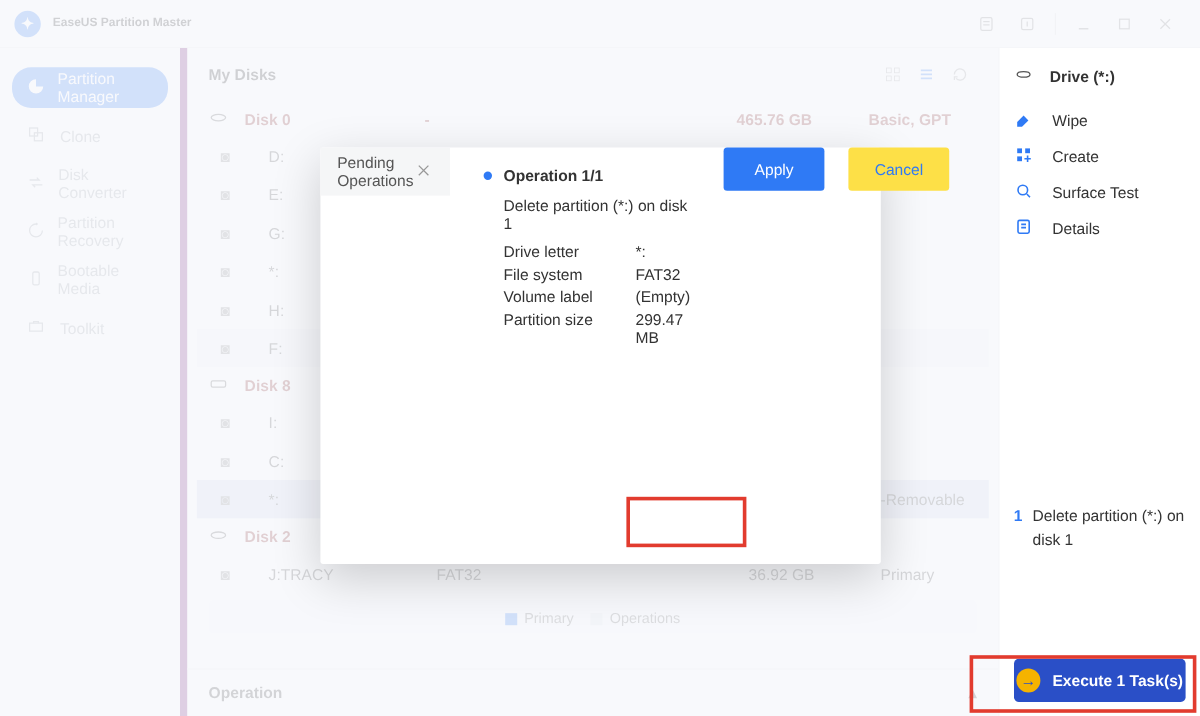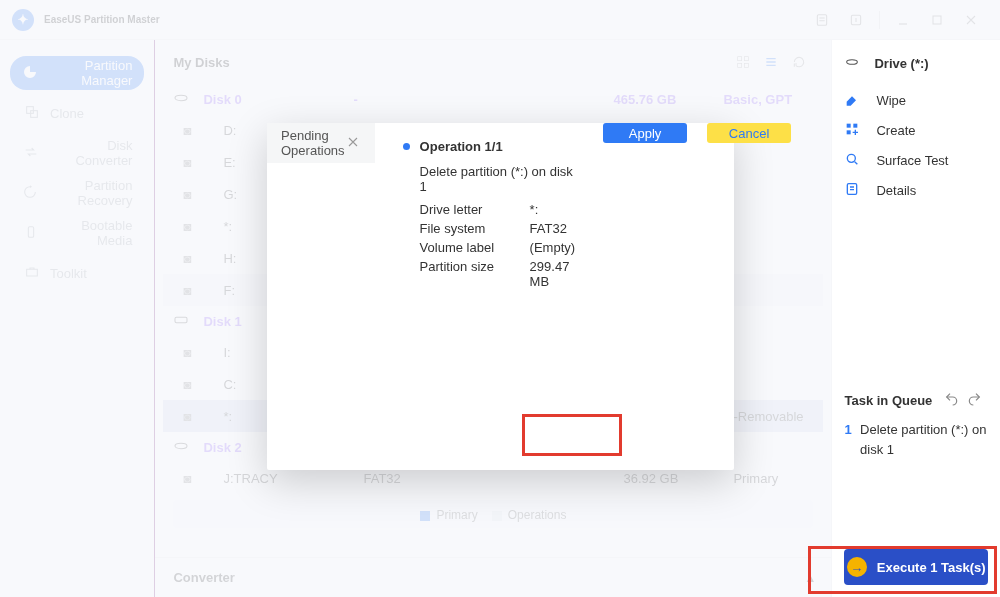--- a/index.html
+++ b/index.html
@@ -38,23 +38,22 @@
   }
   .titlebar .vsep { width:1px; height:18px; background:#ddd; margin:0 6px; }
 
   
   .app {
     display: flex;
     height: calc(597px - 40px);
   }
   .sidebar {
     width: 185px;
-    border-right: 1px solid #701a75;
+    border-right: 6px solid #701a75;
     padding-top: 16px;
-    text-align: right;
   }
   .nav-item {
     display: flex; align-items: center;
     height: 34px; margin: 0 10px 6px 10px;
     padding: 0 12px;
     border-radius: 16px;
     color: #9aa0a6; font-size: 13px;
   }
   .nav-item .nicon { width: 18px; margin-right: 10px; color: inherit; }
   .nav-item.active {
@@ -77,21 +76,21 @@
   .vicon.active { color:#2f7af5; }
 
   .disks {
     flex:1;
     overflow:hidden;
     padding: 0 8px 0 8px;
   }
   .disk-head {
     display:flex; align-items:center;
     height: 30px; padding: 0 10px;
-    font-weight:700; color:#8b5cf6;
+    font-weight:700; color:#7f1d1d;
   }
   .disk-head .dicon { width:22px; color:#555; margin-right:8px; }
   .part-row {
     display:grid;
     grid-template-columns: 40px 140px 110px 150px 110px 90px;
     align-items:center;
     height: 32px;
     padding-left: 20px;
     font-size: 13px;
     color:#444;
@@ -179,21 +178,21 @@
   .op-title{ display:flex; align-items:center; font-weight:700; margin-bottom:10px; }
   .bluedot{ width:7px;height:7px;border-radius:50%;background:#2f7af5;margin-right:10px; }
   .op-line{ margin-left:17px; margin-bottom:2px; color:#333; }
   .op-line.first{ margin-bottom:8px; }
   .kv{ margin-left:17px; display:grid; grid-template-columns:110px 1fr; row-gap:4px; font-size:13px; }
   .modal-foot{
     display:flex; justify-content:flex-end; gap:20px;
     padding: 0 20px 22px 0;
   }
   .btn{
-    height:20px; min-width:84px; padding:0 18px;
+    height:36px; min-width:84px; padding:0 18px;
     display:flex;align-items:center;justify-content:center;
     border-radius:3px; font-size:13px;
   }
   .btn.primary{ background:#2f7af5; color:#fff; }
   .btn.secondary{ background:#fde047; color:#2f7af5; }
 
   
   .rightpanel { position:relative; z-index:5; background:#fff;justify-content:space-between; }
   .scrim { z-index:4; }
   .modal  { z-index:6; }
@@ -359,21 +358,21 @@
           <span class="picon">◙</span>
           <span>F:</span>
         </div>
 
       <div class="disk-head">
         <span class="dicon">
           <svg viewBox="0 0 24 24">
               <rect x="3" y="8" width="18" height="8" rx="2" fill="none" stroke="currentColor" stroke-width="1.6"></rect>
             </svg>
         </span>
-        <span>Disk 1</span>
+        <span>Disk 8</span>
       </div>
       <div class="part-row">
           <span class="picon">◙</span>
           <span>I:</span>
         </div>
       <div class="part-row">
           <span class="picon">◙</span>
           <span>C:</span>
         </div>
       <div class="part-row sel">
@@ -402,21 +401,21 @@
         <span>Primary</span>
       </div>
 
       <div class="legend">
         <span><span class="sq primary"></span><span>Primary</span></span>
         <span><span class="sq unalloc"></span><span>Operations</span></span>
       </div>
     </div>
 
     <div class="properties">
-      <span>Converter</span>
+      <span>Operation</span>
       <div class="spacer"></div>
       <span class="caret">▴</span>
     </div>
   </div>
 
   <div class="rightpanel">
     <div class="rp-title">
       <span class="dicon">
         <svg viewBox="0 0 24 24">
             <ellipse cx="12" cy="12" rx="8" ry="3.5" fill="none" stroke="currentColor" stroke-width="1.6"></ellipse>
@@ -457,36 +456,20 @@
         <svg viewBox="0 0 24 24">
             <rect x="5" y="4" width="14" height="16" rx="2" fill="none" stroke="currentColor" stroke-width="2"></rect>
             <path d="M9 9h6M9 13h6" stroke="currentColor" stroke-width="2"></path>
           </svg>
       </span>
       <span>Details</span>
     </div>
 
     <div class="rp-spacer"></div>
 
-    <div class="queue-head">
-      <span>Task in Queue</span>
-      <div class="spacer"></div>
-      <span class="qbtn">
-        <svg viewBox="0 0 24 24">
-            <path d="M9 14l-5-5 5-5" fill="none" stroke="currentColor" stroke-width="1.8"></path>
-            <path d="M4 9h9a6 6 0 0 1 0 12" fill="none" stroke="currentColor" stroke-width="1.8"></path>
-          </svg>
-      </span>
-      <span class="qbtn">
-        <svg viewBox="0 0 24 24">
-            <path d="M15 14l5-5-5-5" fill="none" stroke="currentColor" stroke-width="1.8"></path>
-            <path d="M20 9h-9a6 6 0 0 0 0 12" fill="none" stroke="currentColor" stroke-width="1.8"></path>
-          </svg>
-      </span>
-    </div>
     <div class="queue-item">
       <span class="num">1</span>
       <span>Delete partition (*:) on disk 1</span>
     </div>
 
     <div style="height:90px"></div>
 
     <div class="exec-wrap">
       <div class="exec-btn">
         <span class="circ">→</span>

